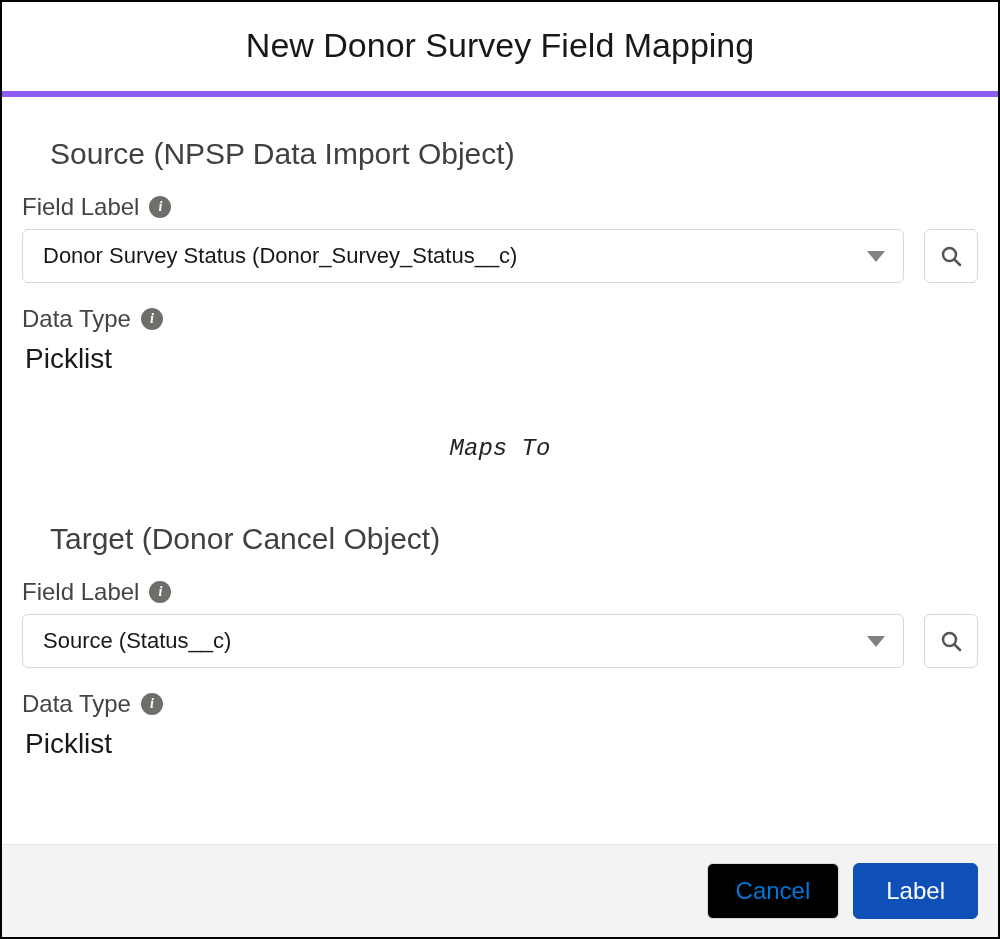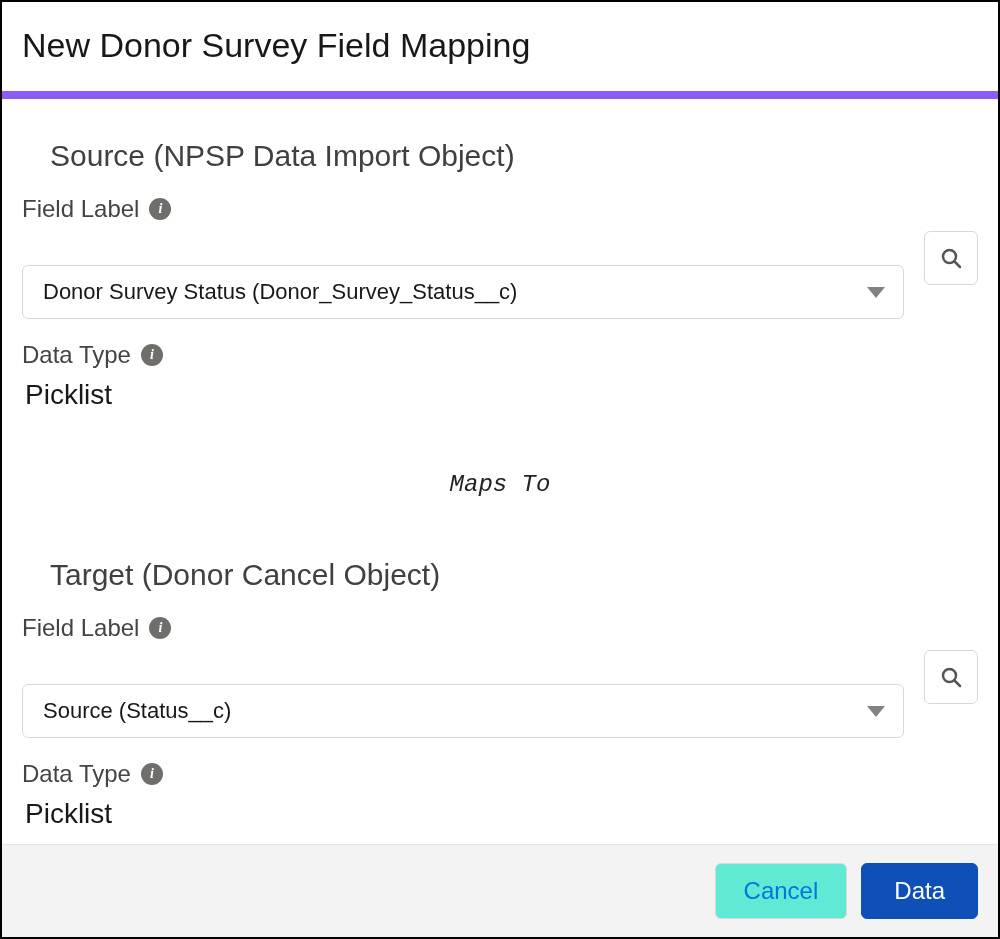--- a/index.html
+++ b/index.html
@@ -14,23 +14,23 @@
     }
     .modal {
       width: 1000px;
       height: 939px;
       border: 2px solid #000;
       display: flex;
       flex-direction: column;
       background: #fff;
     }
     .modal-header {
-      text-align: left;
+      text-align: center;
       padding: 24px 20px 26px 20px;
-      border-bottom: 8px solid #8b5cf6;
+      border-bottom: 6px solid #8b5cf6;
     }
     .modal-header h1 {
       font-size: 34px;
       font-weight: 400;
       color: #181818;
     }
     .modal-body {
       flex: 1;
       padding: 40px 20px 20px 20px;
       overflow: auto;
@@ -77,21 +77,20 @@
       flex: 1;
       height: 54px;
       border: 1px solid #d8d8d8;
       border-radius: 6px;
       background: #fff;
       display: flex;
       align-items: center;
       justify-content: space-between;
       padding: 0 18px 0 20px;
       cursor: pointer;
-      margin-top: 34px;
     }
     .combobox-value {
       font-size: 22px;
       color: #181818;
     }
     .chevron-down {
       width: 0;
       height: 0;
       border-left: 9px solid transparent;
       border-right: 9px solid transparent;
@@ -139,21 +138,21 @@
       padding: 0 28px;
       border-radius: 6px;
       font-size: 24px;
       cursor: pointer;
       display: inline-flex;
       align-items: center;
       justify-content: center;
       border: 1px solid transparent;
     }
     .btn-neutral {
-      background: #5eead4;
+      background: #000000;
       border-color: #d8d8d8;
       color: #0077db;
     }
     .btn-brand {
       background: #0f4fb8;
       border-color: #0f4fb8;
       color: #fff;
       padding: 0 32px;
     }
     .source-section { margin-bottom: 0; }
@@ -225,16 +224,16 @@
         <span class="field-label-text">Data Type</span>
         <span class="info-badge">i</span>
       </div>
       <div class="data-type-value">Picklist</div>
     </div>
 
   </div>
 
   <div class="modal-footer">
     <button class="btn btn-neutral">Cancel</button>
-    <button class="btn btn-brand">Data</button>
+    <button class="btn btn-brand">Label</button>
   </div>
 
 </div>
 
 </body></html>

